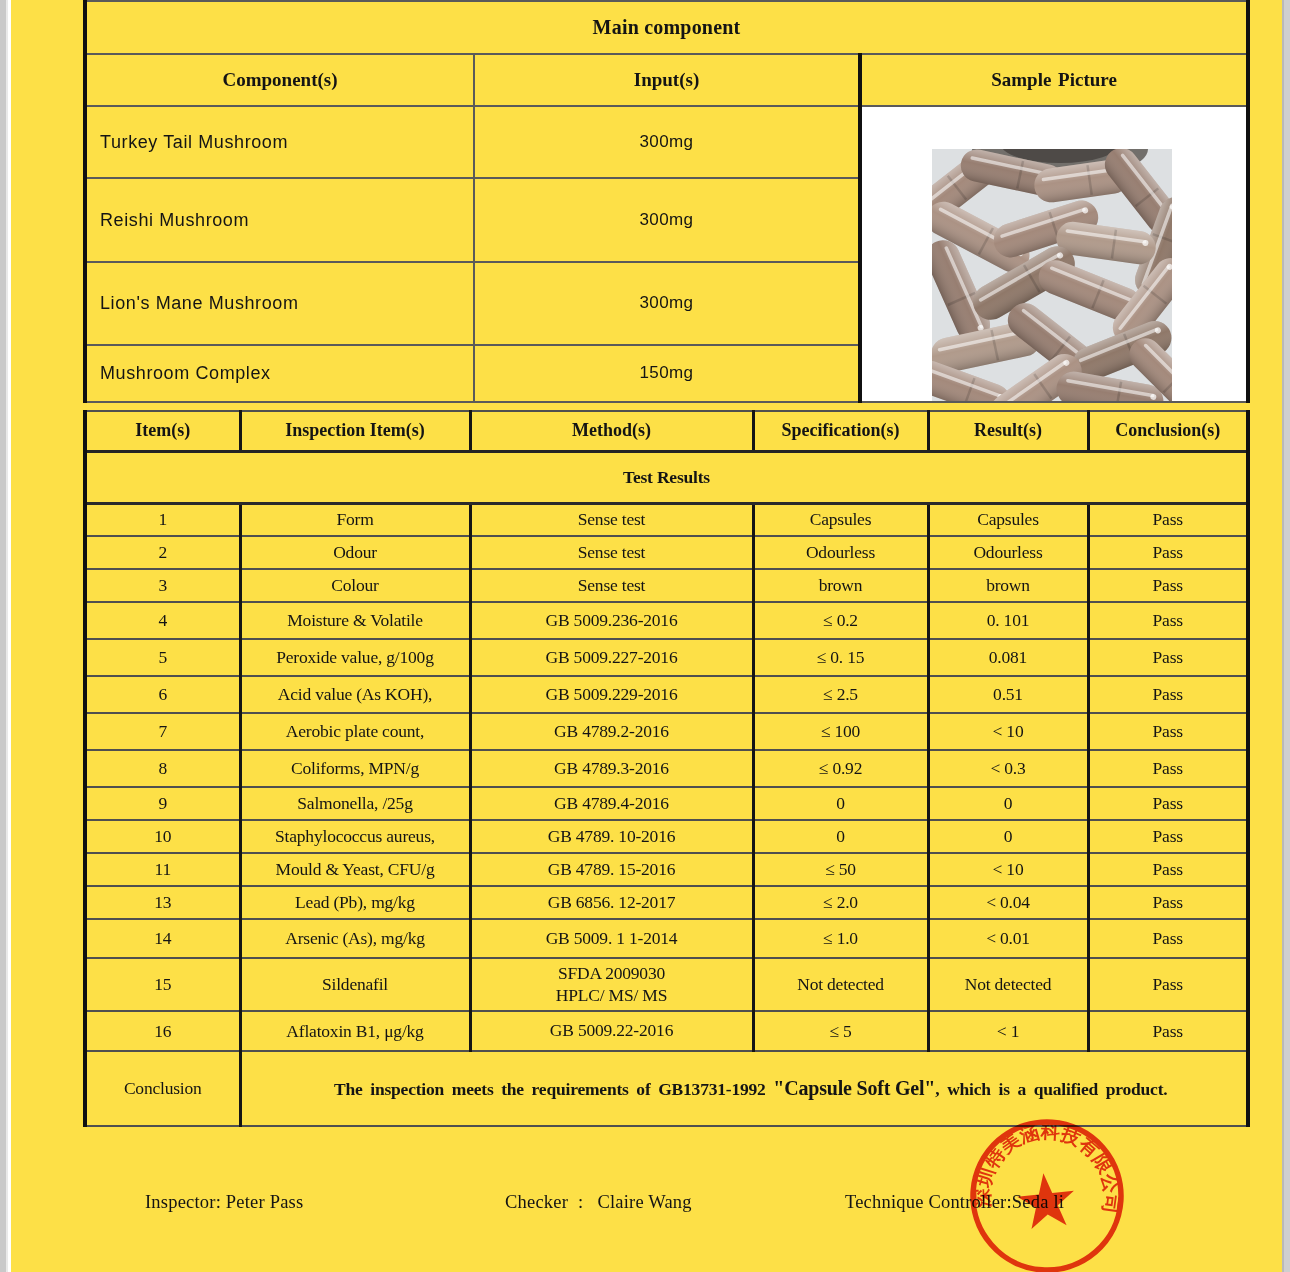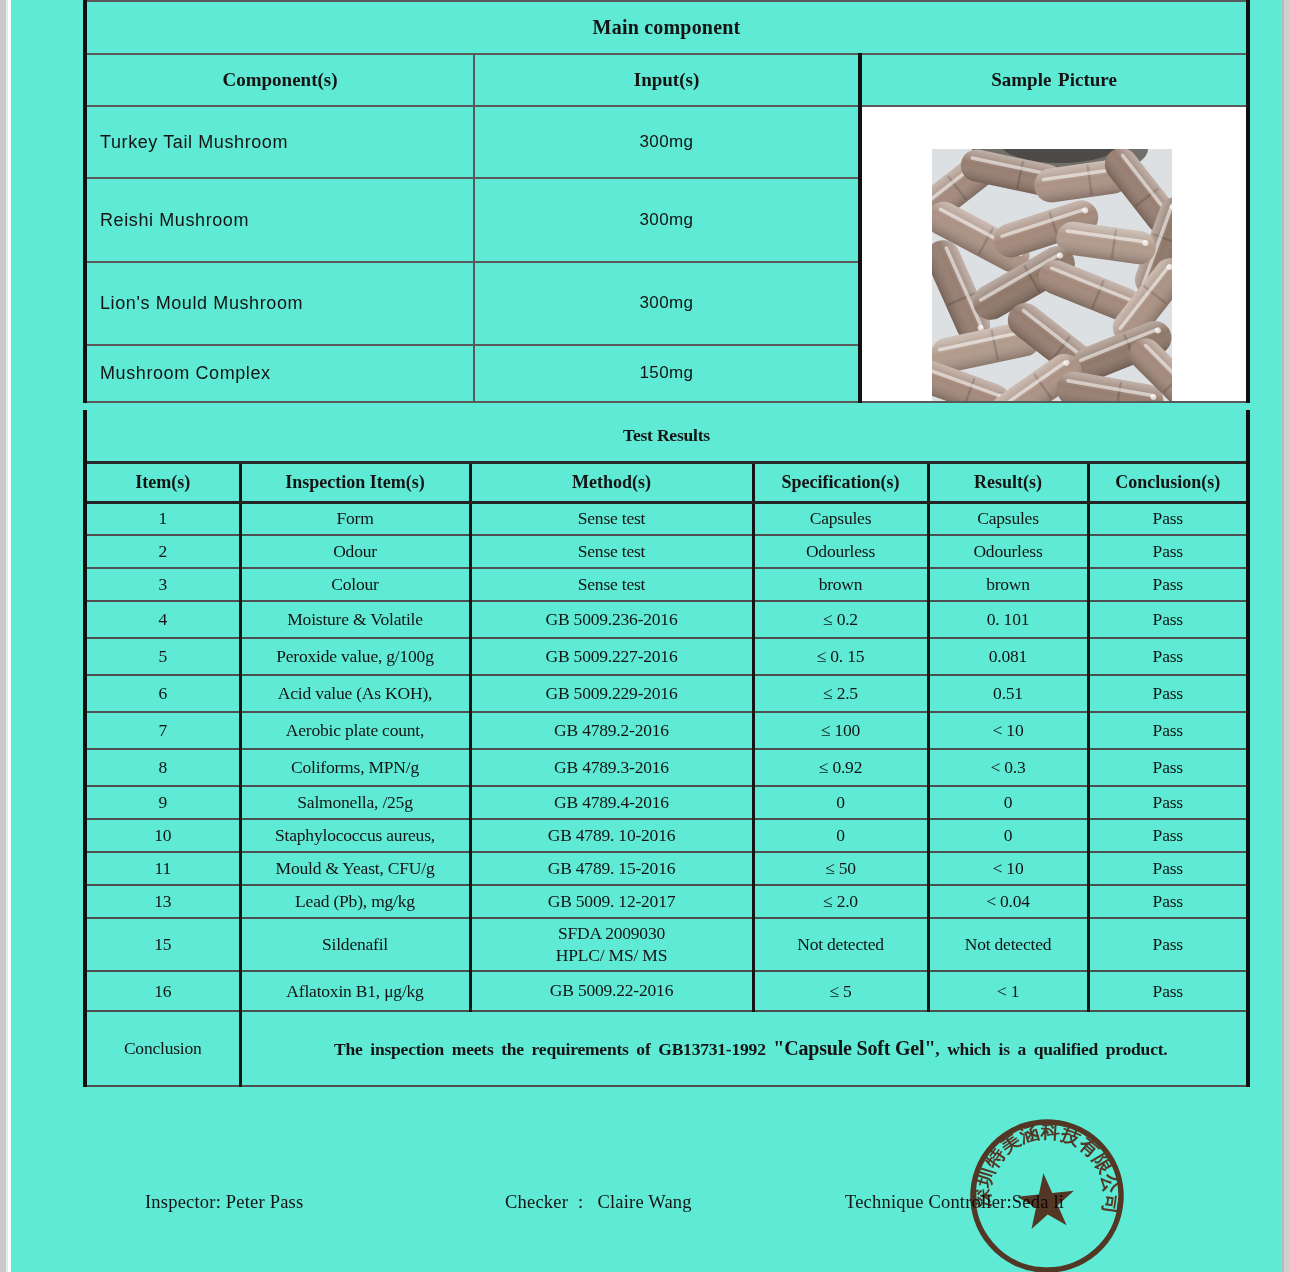--- a/index.html
+++ b/index.html
@@ -1,17 +1,17 @@
 <!DOCTYPE html>
 <html><head>
 <meta charset="utf-8">
 <style>
   html,body{margin:0;padding:0;background:#ffffff;}
   .sheet{
-    position:relative;width:1290px;height:1272px;background:#5eead4;
+    position:relative;width:1290px;height:1272px;background:#fde047;
     overflow:hidden;font-family:"Liberation Serif",serif;color:#141414;
   }
   
   .edge-left{position:absolute;left:0;top:0;width:11px;height:100%;
     background:linear-gradient(90deg,#c9c9c9 0 6px,#e9e9e9 6px 8px,#ffffff 8px);}
   .edge-right{position:absolute;right:0;top:0;width:8px;height:100%;
     background:linear-gradient(90deg,#b9b9b9 0 2px,#cfcfcf 2px);}
   table{border-collapse:collapse;table-layout:fixed;position:absolute;left:83px;}
   td,th{padding:0;overflow:hidden;vertical-align:middle;}
   
@@ -222,51 +222,51 @@
                 <circle cx="37" cy="-5.333333333333333" r="3" fill="#fff" opacity=".7"></circle>
               </g>
             </svg>
           </td>
         </tr>
         <tr style="height: 76px;">
           <td class="comp-name">Reishi Mushroom</td>
           <td class="comp-input">300mg</td>
         </tr>
         <tr style="height: 76px;">
-          <td class="comp-name">Lion's Mould Mushroom</td>
+          <td class="comp-name">Lion's Mane Mushroom</td>
           <td class="comp-input">300mg</td>
         </tr>
         <tr style="height: 52px;">
           <td class="comp-name">Mushroom Complex</td>
           <td class="comp-input">150mg</td>
         </tr>
       </tbody>
   </table>
 
   <table class="test-table">
     <colgroup>
       <col style="width:155px">
         <col style="width:230px">
         <col style="width:283px">
       <col style="width:175px">
         <col style="width:160px">
         <col style="width:160px">
     </colgroup>
     <tbody>
-        <tr style="height:52px">
-      <td colspan="6" class="tbl-title">Test Results</td>
-    </tr>
-    <tr style="height:40px">
+        <tr style="height:40px">
       <th>Item(s)</th>
       <th>Inspection Item(s)</th>
       <th>Method(s)</th>
       <th>Specification(s)</th>
       <th>Result(s)</th>
       <th>Conclusion(s)</th>
     </tr>
+    <tr style="height:52px">
+      <td colspan="6" class="tbl-title">Test Results</td>
+    </tr>
     </tbody>
       <tbody id="test-rows">
         <tr style="height: 33px;">
           <td>1</td>
           <td>Form</td>
           <td class="method-cell">Sense test</td>
           <td>Capsules</td>
           <td>Capsules</td>
           <td>Pass</td>
         </tr>
@@ -346,23 +346,31 @@
           <td>11</td>
           <td>Mould &amp; Yeast, CFU/g</td>
           <td class="method-cell">GB 4789. 15-2016</td>
           <td>≤ 50</td>
           <td>&lt; 10</td>
           <td>Pass</td>
         </tr>
         <tr style="height: 33px;">
           <td>13</td>
           <td>Lead (Pb), mg/kg</td>
-          <td class="method-cell">GB 5009. 12-2017</td>
+          <td class="method-cell">GB 6856. 12-2017</td>
           <td>≤ 2.0</td>
           <td>&lt; 0.04</td>
+          <td>Pass</td>
+        </tr>
+        <tr style="height: 39px;">
+          <td>14</td>
+          <td>Arsenic (As), mg/kg</td>
+          <td class="method-cell">GB 5009. 1 1-2014</td>
+          <td>≤ 1.0</td>
+          <td>&lt; 0.01</td>
           <td>Pass</td>
         </tr>
         <tr style="height: 53px;">
           <td>15</td>
           <td>Sildenafil</td>
           <td class="method-cell">SFDA 2009030
 HPLC/ MS/ MS</td>
           <td>Not detected</td>
           <td>Not detected</td>
           <td>Pass</td>

